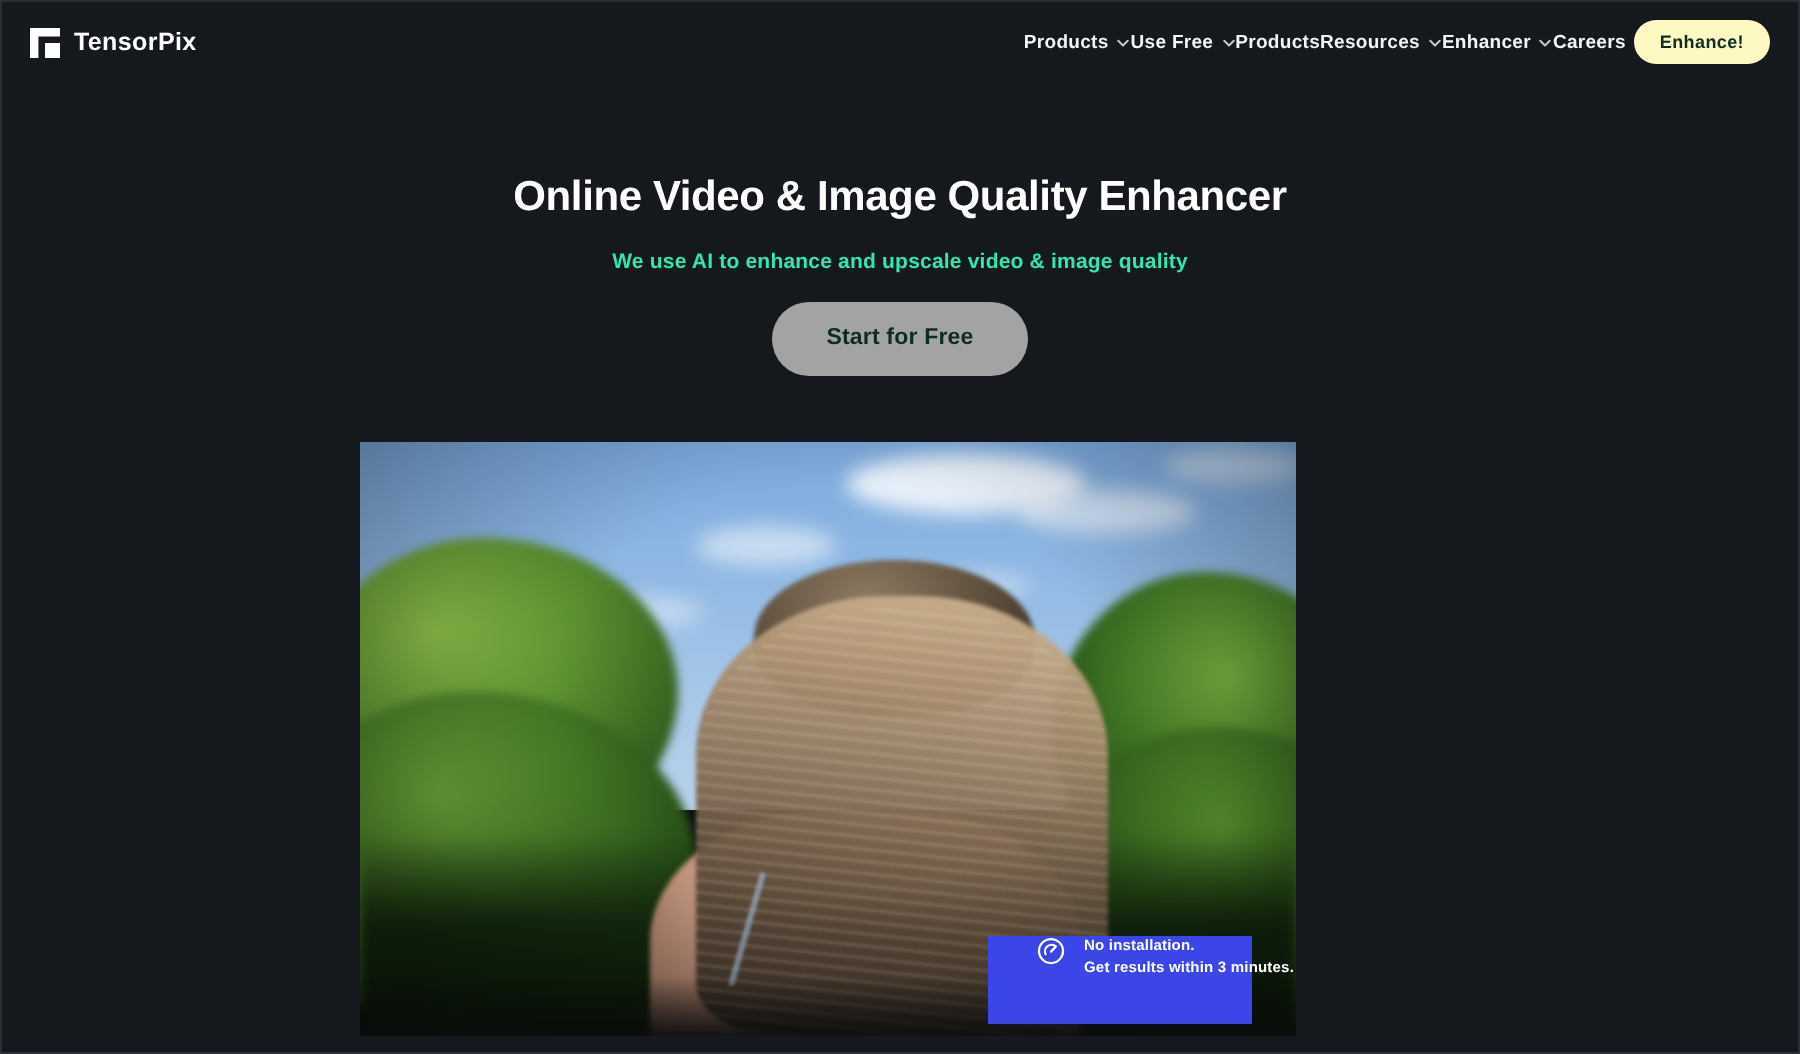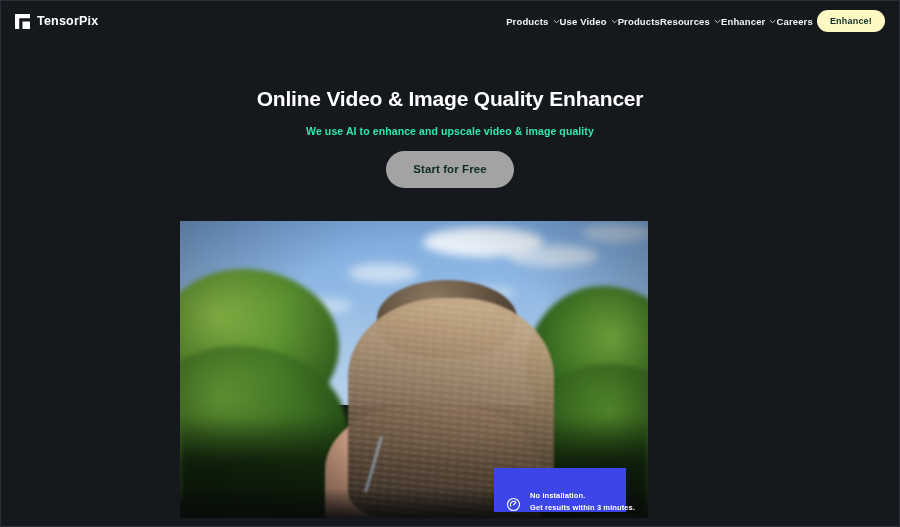--- a/index.html
+++ b/index.html
@@ -233,23 +233,23 @@
     position:absolute; left:0; bottom:0; width:100%; height:10%;
     background:linear-gradient(180deg, rgba(10,14,10,0) 0%, rgba(10,12,12,.9) 100%);
   }
 
   
   .badge {
     position:absolute;
     left:493px; top:467px;
     width:132px; height:44px;
     background:#3b45e8;
-    display:flex; align-items:flex-end;
+    display:flex; align-items:flex-start;
     gap:9px;
-    padding:0 12px;
+    padding:0 24px;
   }
   .badge-icon { width:15px; height:15px; flex:none; display:block; }
   .badge-text { display:flex; flex-direction:column; gap:2px; }
   .badge-line {
     color:#ffffff;
     font-size:7.5px;
     font-weight:600;
     letter-spacing:.1px;
     white-space:nowrap;
     line-height:1.25;
@@ -275,21 +275,21 @@
     <div class="nav-right">
 
       <a class="nav-item" href="#">
         <span>Products</span>
         <svg class="chev" viewBox="0 0 10 10">
           <path d="M1.6 3.4 L5 6.8 L8.4 3.4" fill="none" stroke="#e6e9ec" stroke-width="1.4" stroke-linecap="round" stroke-linejoin="round"></path>
         </svg>
       </a>
 
       <a class="nav-item" href="#">
-        <span>Use Video</span>
+        <span>Use Free</span>
         <svg class="chev" viewBox="0 0 10 10">
           <path d="M1.6 3.4 L5 6.8 L8.4 3.4" fill="none" stroke="#e6e9ec" stroke-width="1.4" stroke-linecap="round" stroke-linejoin="round"></path>
         </svg>
       </a>
 
       <a class="nav-item" href="#">
         <span>Products</span>
       </a>
 
       <a class="nav-item" href="#">

